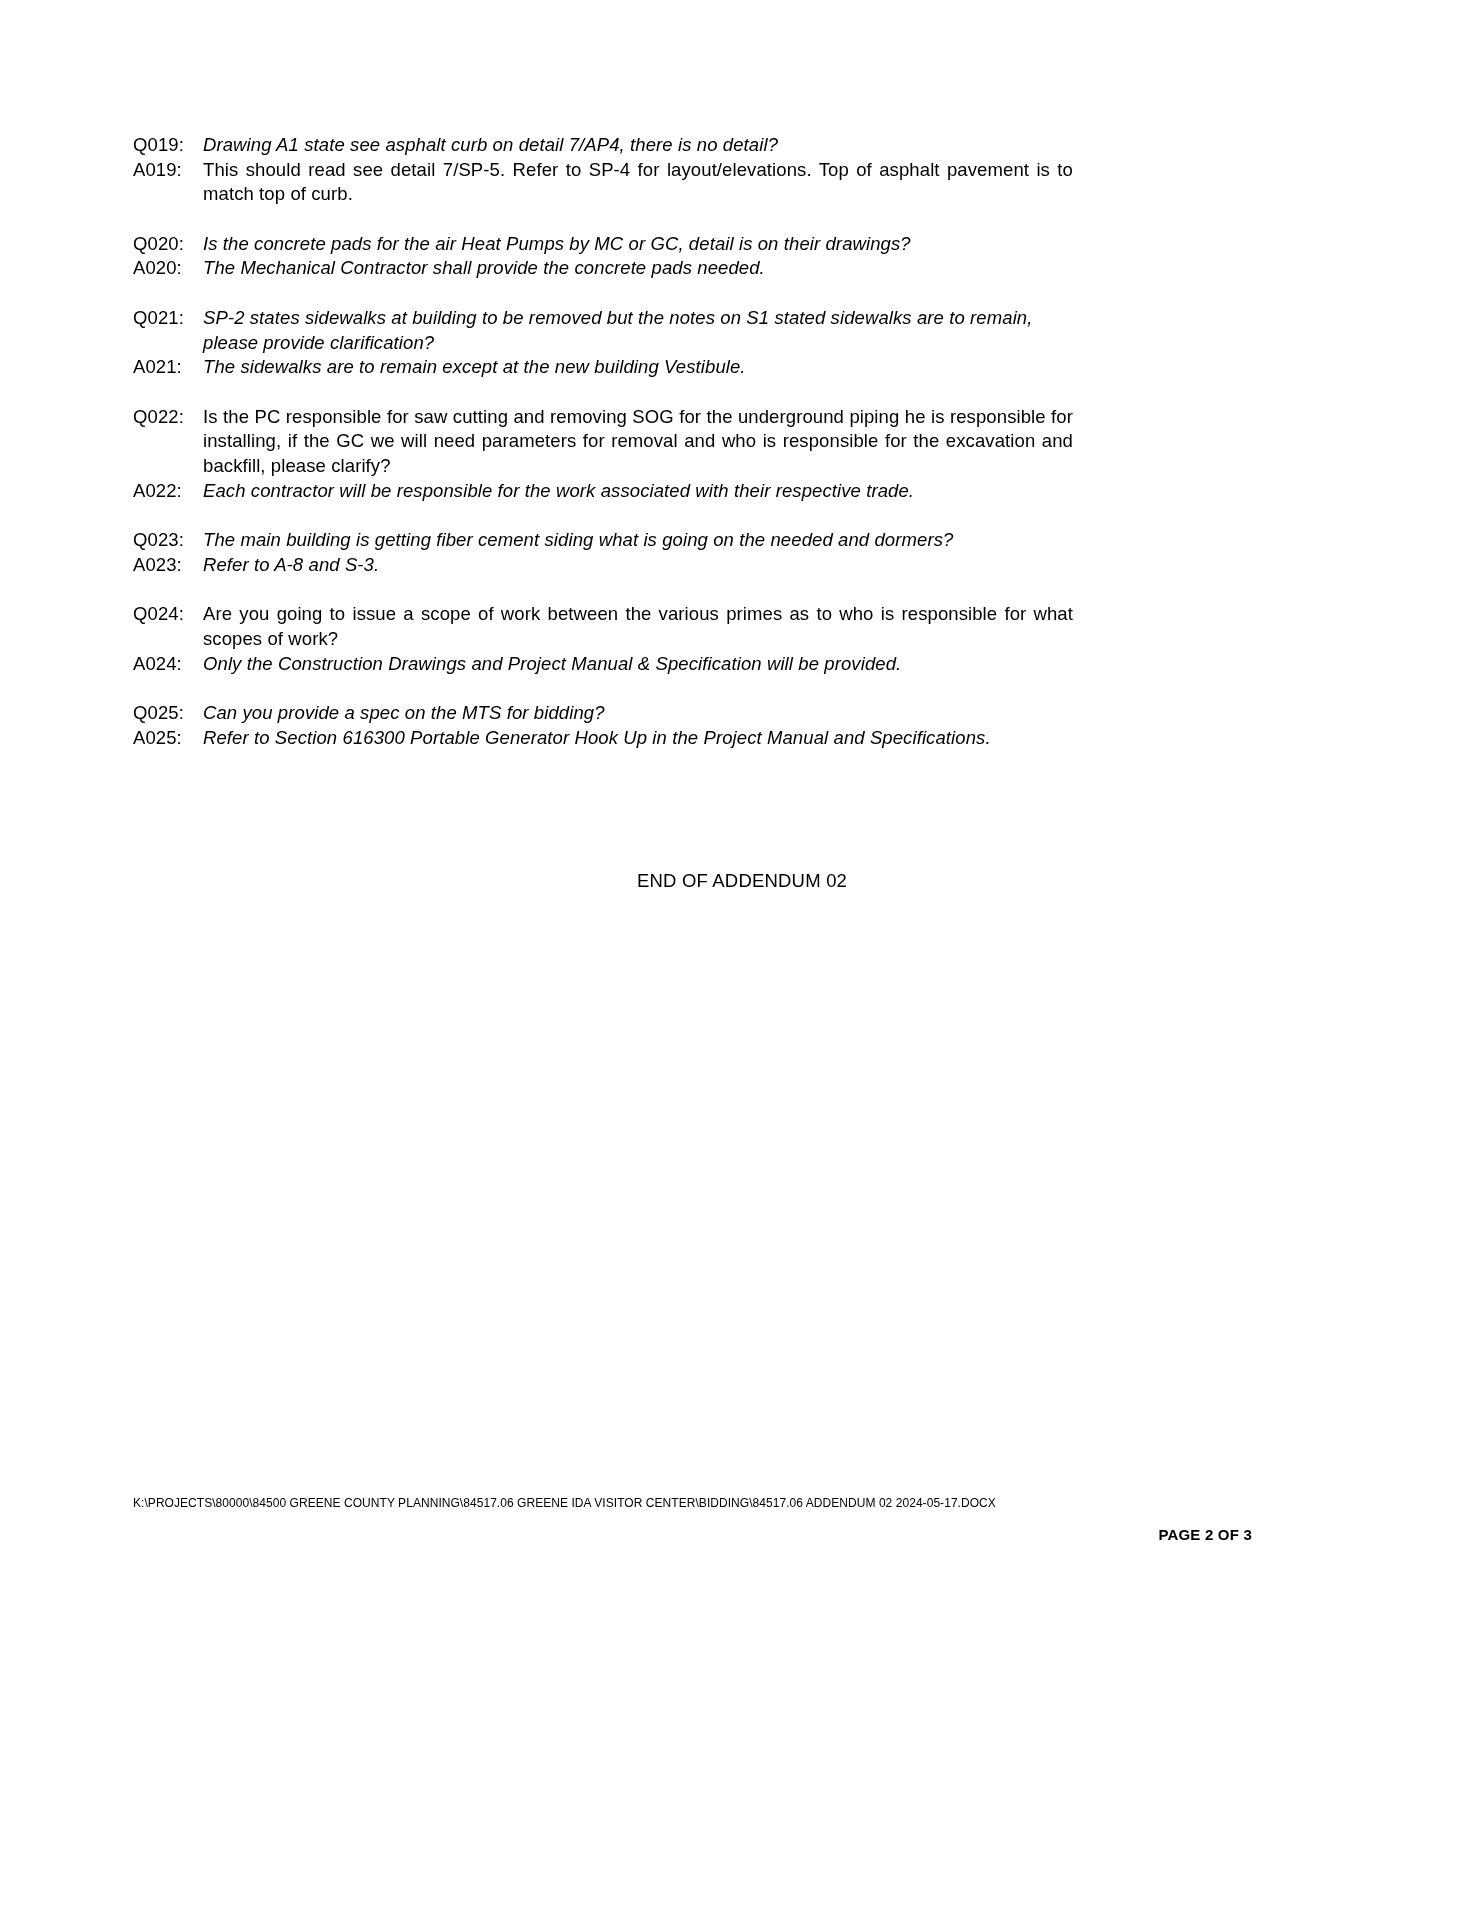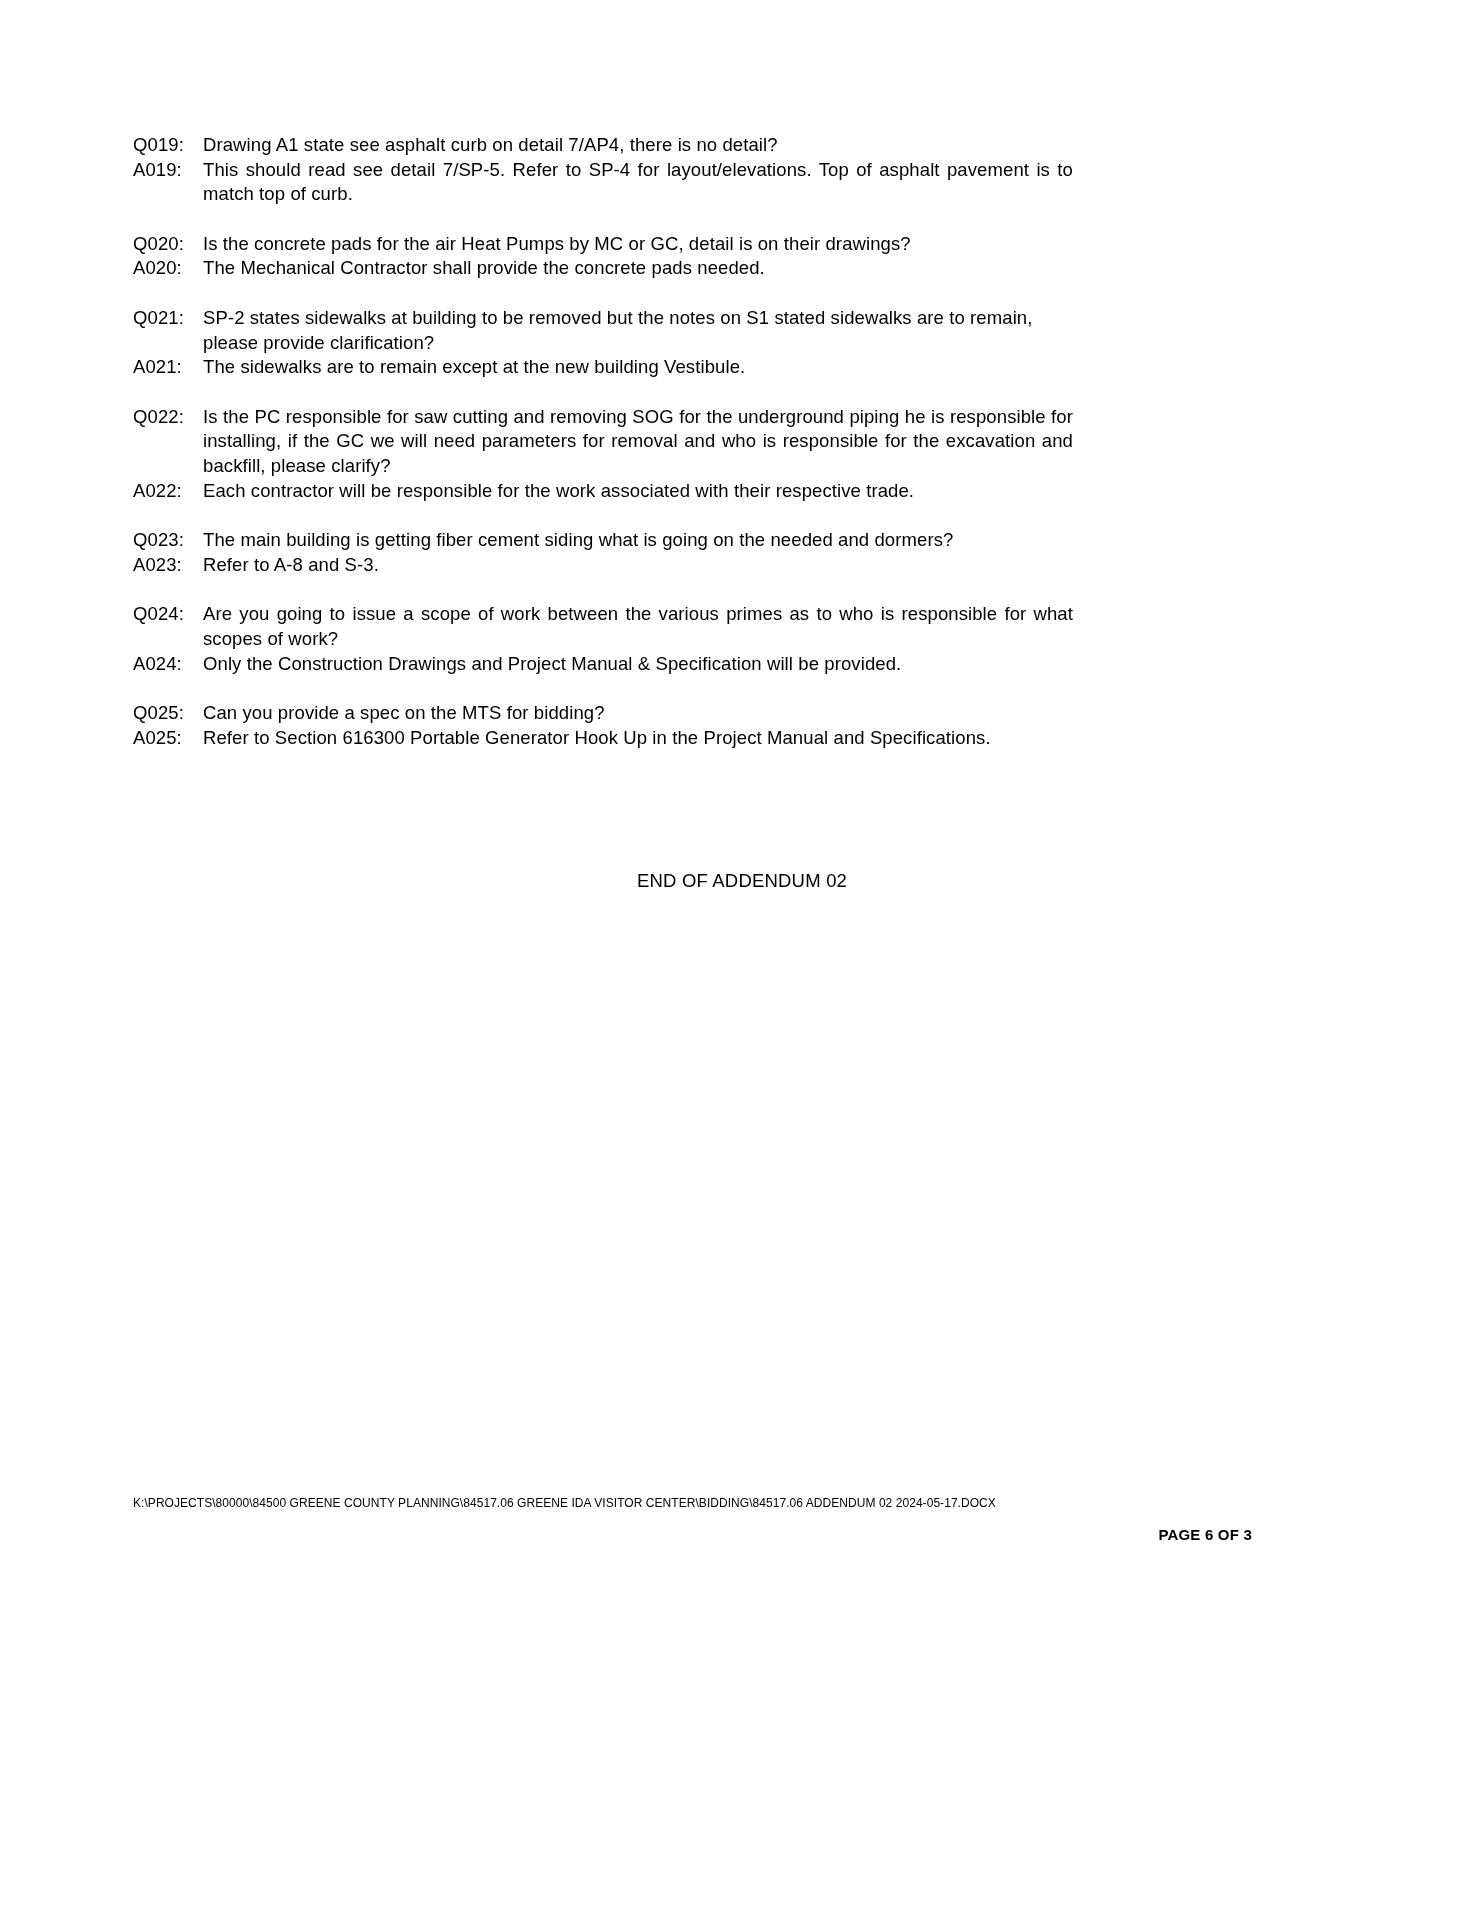--- a/index.html
+++ b/index.html
@@ -43,20 +43,21 @@
     width: 70px;
     white-space: nowrap;
   }
   .qa-text {
     flex: 1 1 auto;
     text-align: justify;
     text-justify: inter-word;
   }
   .qa-text.no-justify {
     text-align: left;
+    font-style: italic;
   }
   .end-note {
     position: absolute;
     left: 0;
     right: 0;
     top: 870px;
     text-align: center;
     font-size: 18.5px;
     font-weight: normal;
     letter-spacing: 0.2px;
@@ -165,16 +166,16 @@
         <span class="qa-text no-justify">Refer to Section 616300 Portable Generator Hook Up in the Project Manual and Specifications.</span>
       </div>
     </div>
 
   </div>
 
   <div class="end-note">END OF ADDENDUM 02</div>
 
   <div class="footer">
     <div class="footer-path">K:\PROJECTS\80000\84500 GREENE COUNTY PLANNING\84517.06 GREENE IDA VISITOR CENTER\BIDDING\84517.06 ADDENDUM 02 2024-05-17.DOCX</div>
-    <div class="footer-page">PAGE 6 OF 3</div>
+    <div class="footer-page">PAGE 2 OF 3</div>
   </div>
 
 </div>
 
 </body></html>

